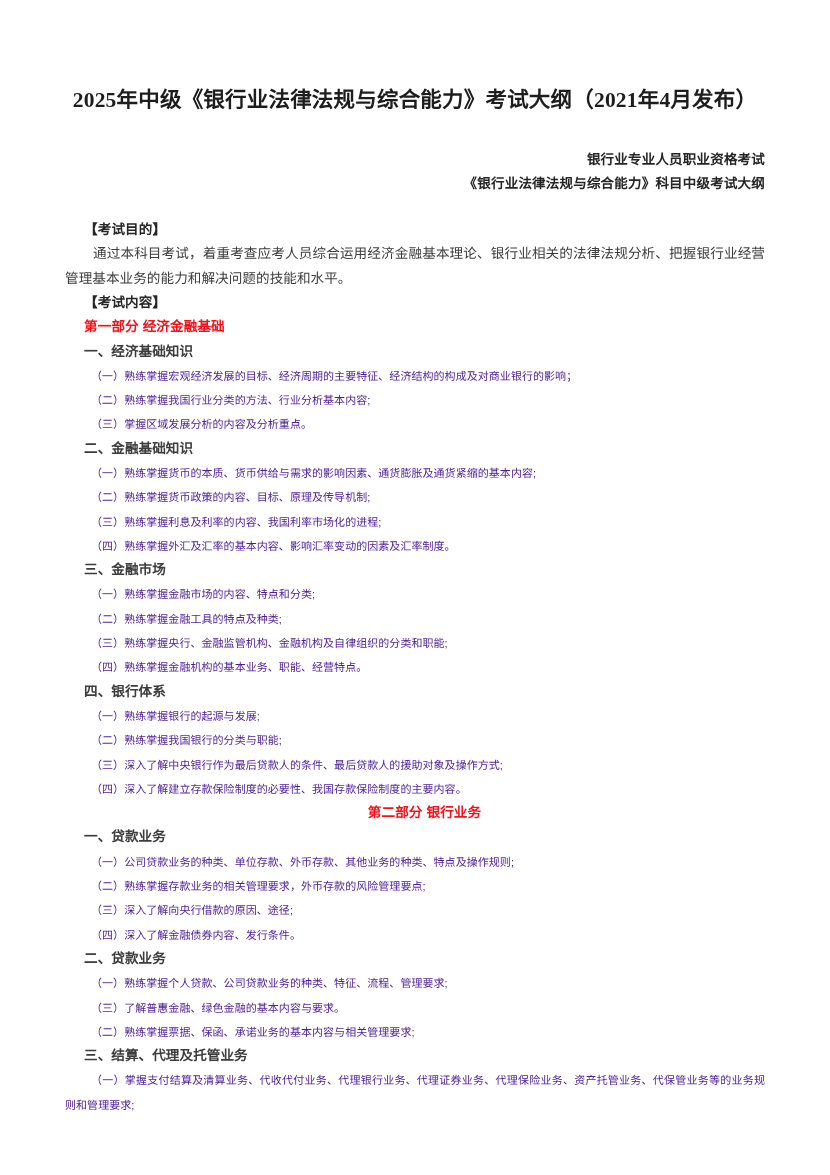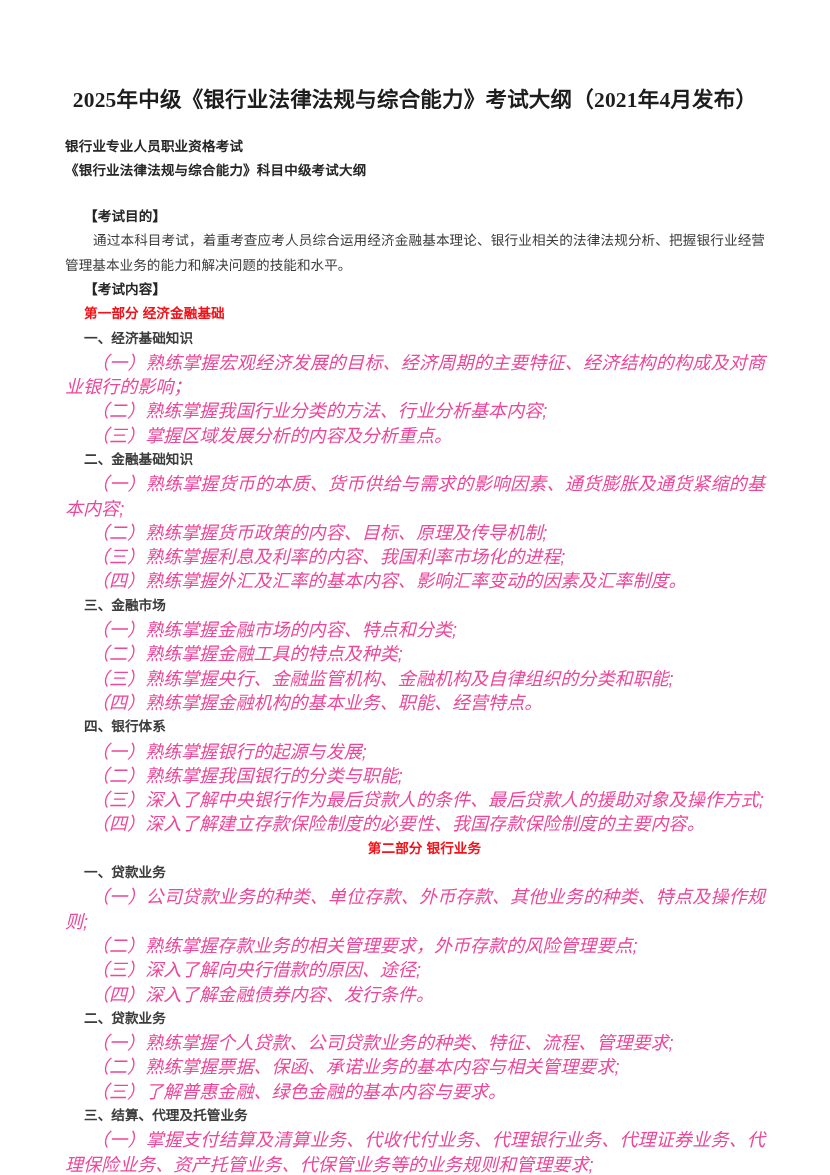--- a/index.html
+++ b/index.html
@@ -35,22 +35,22 @@
     font-family: "Liberation Serif", "DejaVu Serif", serif;
     font-size: 21.5px;
     font-weight: 700;
     line-height: 1.35;
     color: #1d1d1d;
     letter-spacing: 0.2px;
     white-space: nowrap;
   }
 
   .subtitle-block {
-    margin-top: 20px;
-    text-align: left;
+    margin-top: 33px;
+    text-align: right;
   }
   .subtitle {
     font-family: "Liberation Sans", "DejaVu Sans", sans-serif;
     font-size: 13.5px;
     font-weight: 700;
     color: #262626;
     line-height: 24px;
     letter-spacing: 0.2px;
   }
 
@@ -91,29 +91,28 @@
   .chapter {
     font-size: 13.6px;
     font-weight: 700;
     color: #3c3c3c;
     line-height: 24.3px;
     text-indent: 19px;
     letter-spacing: 0.05px;
   }
 
   .item {
-    font-size: 18px;
+    font-size: 11px;
     font-weight: 400;
-    color: #ec4899;
+    color: #4c1d95;
     line-height: 24.3px;
     text-indent: 26px;
     letter-spacing: 0.05px;
     text-align: justify;
     text-justify: inter-ideograph;
-    font-style: italic;
   }
 
   
   .item.wrap {
     text-indent: 26px;
   }
 </style>
 </head>
 <body>
 
@@ -162,20 +161,20 @@
     <div class="part-heading" style="color: rgb(243, 18, 26); text-align: center;">第二部分 银行业务</div>
 
     <div class="chapter">一、贷款业务</div>
     <div class="item">（一）公司贷款业务的种类、单位存款、外币存款、其他业务的种类、特点及操作规则;</div>
     <div class="item">（二）熟练掌握存款业务的相关管理要求，外币存款的风险管理要点;</div>
     <div class="item">（三）深入了解向央行借款的原因、途径;</div>
     <div class="item">（四）深入了解金融债券内容、发行条件。</div>
 
     <div class="chapter">二、贷款业务</div>
     <div class="item">（一）熟练掌握个人贷款、公司贷款业务的种类、特征、流程、管理要求;</div>
+    <div class="item">（三）了解普惠金融、绿色金融的基本内容与要求。</div>
     <div class="item">（二）熟练掌握票据、保函、承诺业务的基本内容与相关管理要求;</div>
-    <div class="item">（三）了解普惠金融、绿色金融的基本内容与要求。</div>
 
     <div class="chapter">三、结算、代理及托管业务</div>
     <div class="item wrap">（一）掌握支付结算及清算业务、代收代付业务、代理银行业务、代理证券业务、代理保险业务、资产托管业务、代保管业务等的业务规则和管理要求;</div>
 
   </div>
 </div>
 
 </body></html>

